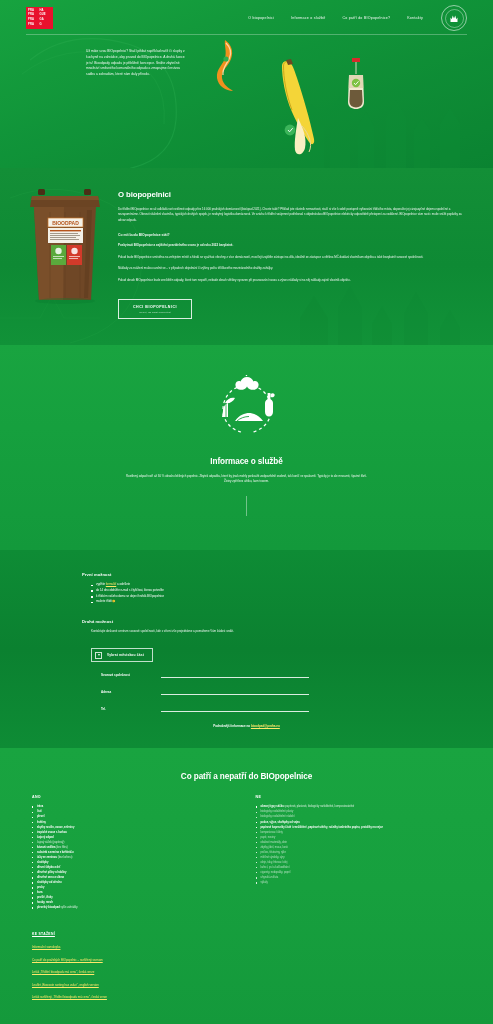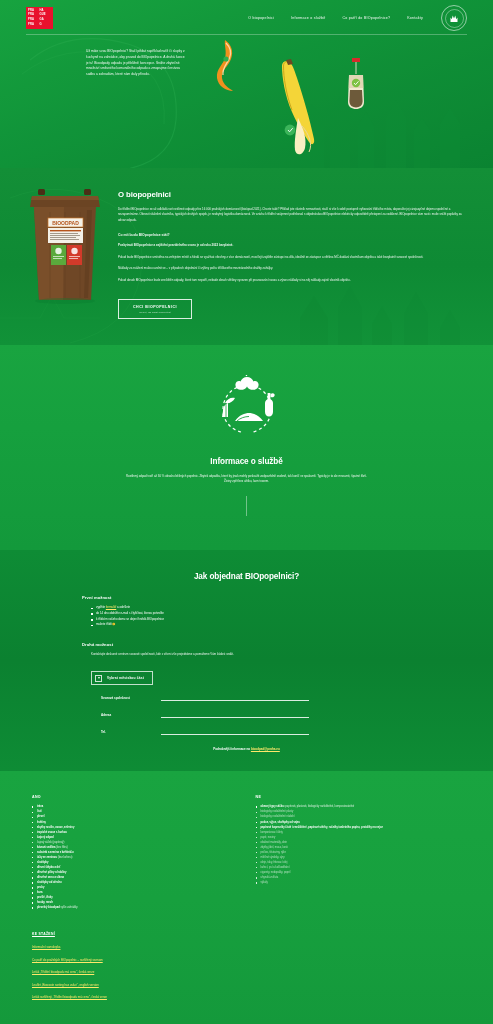--- a/index.html
+++ b/index.html
@@ -518,21 +518,20 @@
       <path d="M12 36 C12 32 14 29 17 28 L17 42 L11 42 Z" fill="#ffffff"></path>
       <path d="M15 28 L15 42" stroke="#1aa040" stroke-width=".8" fill="none"></path>
     </svg>
 
     <h2>Informace o službě</h2>
     <p>Rostlinný odpad tvoří až 30 % obsahu běžných popelnic. Zbytek odpadků, které by jinak mohly posloužit zodpovědně osobně, tak končí ve spalovně. Typicky je to ale mrzuvné, špatné škrtí. Živiny zpět bez užitku, kam tvarem.</p>
     <div class="vline"></div>
   </section>
 
   <section class="order">
-    <h2>Jak objednat BIOpopelnici?</h2>
 
     <div class="opt-block">
       <h3>První možnost</h3>
       <ul>
         <li>
           <span>vyplňte </span><a href="#">formulář</a><span> a odešlete</span>
         </li>
         <li>do 14 dnů obdržíte e-mail s čtyřičtoui, kterou potvrdíte</li>
         <li>k třídicím vašeho domu se objeví hnědá BIOpopelnice</li>
         <li>můžete třídit 😊</li>
@@ -567,20 +566,21 @@
       <label>Tel.</label>
       <div class="line"></div>
     </div>
 
     <div class="order-note">
       <span>Podrobnější informace na </span><a href="#">bioodpad@praha.eu</a>
     </div>
   </section>
 
   <section class="sorting">
+    <h2>Co patří a nepatří do BIOpopelnice</h2>
 
     <div class="cols">
       <div class="col">
         <h4>ANO</h4>
         <ul id="ano-list">
             <li><span>tráva</span></li>
             <li><span>listí</span></li>
             <li><span>plevel</span></li>
             <li><span>květiny</span></li>
             <li><span>zbytky rostlin, ovoce, zeleniny</span></li>

